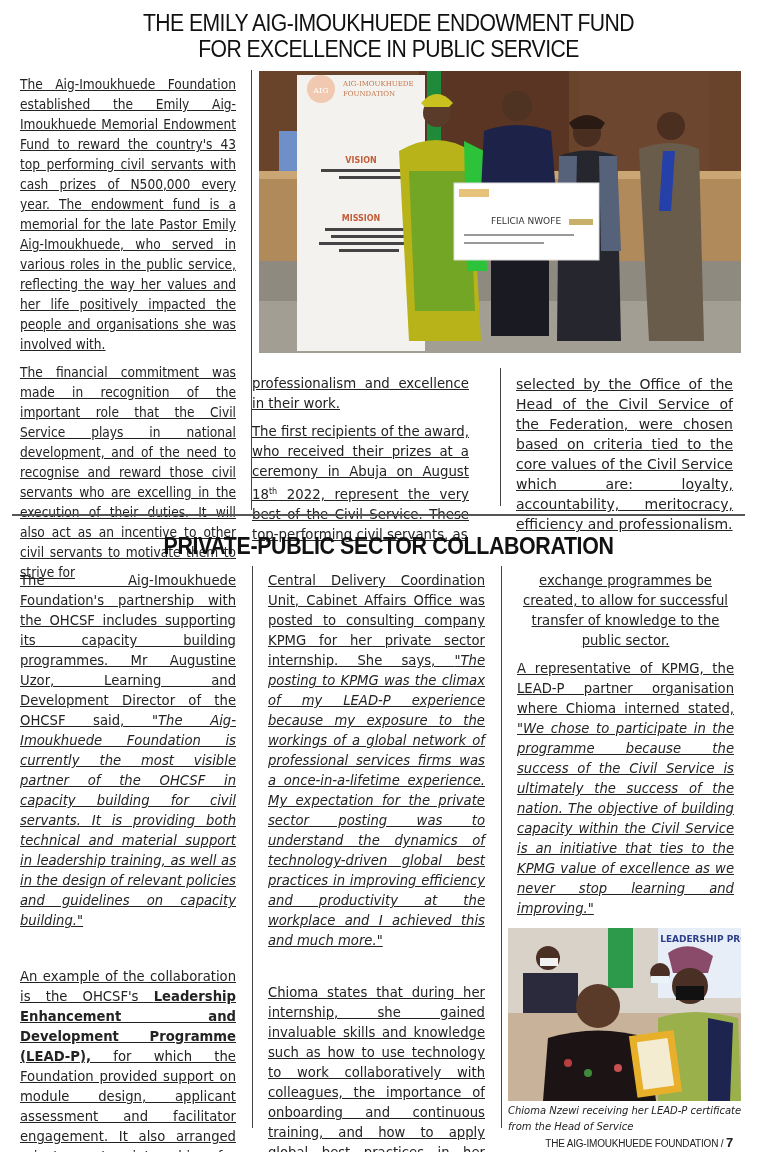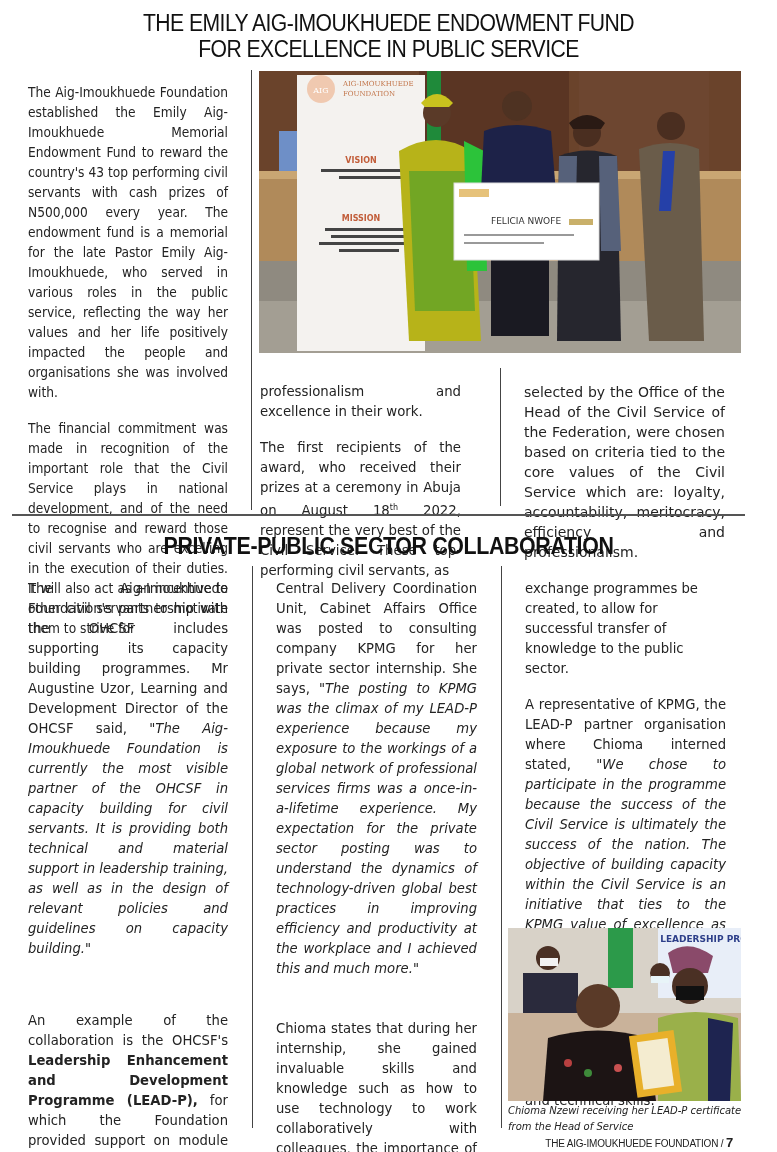--- a/index.html
+++ b/index.html
@@ -13,21 +13,21 @@
     color: #111; transform: scaleX(0.92); transform-origin: center;
   }
   .title2 {
     position: absolute; left: 0; top: 532px; width: 777px;
     text-align: center; font-family: "Liberation Sans", sans-serif;
     font-size: 23px; line-height: 28px; letter-spacing: -0.4px; color: #111;
     transform: scaleX(0.93); transform-origin: center;
   }
 
   .col { position: absolute; font-size: 13.4px; line-height: 20px; text-align: justify; color: #232323; }
-  .col p { margin: 16px; }
+  .col p { margin: 8px; text-decoration: underline; }
 
   
   .t-col1 { left: 12px; top: 66px; width: 232px; font-family: "DejaVu Sans Condensed", "DejaVu Sans", sans-serif; font-size: 13.6px; }
   .t-col1 p { text-align-last: left; }
   .vline { position: absolute; background: #444; width: 1px; }
   .photo1 {
     position: absolute; left: 259px; top: 71px; width: 482px; height: 282px;
     background: linear-gradient(180deg, #6b4a32 0%, #7a5638 40%, #a88a6a 60%, #9a8b7a 100%);
     overflow: hidden;
   }
@@ -160,21 +160,21 @@
 
 <div class="col b-col2">
   <p><span>Central Delivery Coordination Unit, Cabinet Affairs Office was posted to consulting company KPMG for her private sector internship. She says, </span><span class="it">"The posting to KPMG was the climax of my LEAD-P experience because my exposure to the workings of a global network of professional services firms was a once-in-a-lifetime experience. My expectation for the private sector posting was to understand the dynamics of technology-driven global best practices in improving efficiency and productivity at the workplace and I achieved this and much more."</span></p>
   <div class="gap"></div>
   <p style="margin-top:4px;">Chioma states that during her internship, she gained invaluable skills and knowledge such as how to use technology to work collaboratively with colleagues, the importance of onboarding and continuous training, and how to apply global best practices in her work. She took her learnings back to her position in the Cabinet Office and has replicated some of them successfully with good results. She recommends that more of such</p>
 </div>
 
 <div class="vline" style="left:501px; top:566px; height:562px;"></div>
 
 <div class="col b-col3">
-  <p style="text-align:left;">exchange programmes be created, to allow for successful transfer of knowledge to the public sector.</p>
+  <p style="text-align:center;">exchange programmes be created, to allow for successful transfer of knowledge to the public sector.</p>
   <p><span>A representative of KPMG, the LEAD-P partner organisation where Chioma interned stated, "</span><span class="it">We chose to participate in the programme because the success of the Civil Service is ultimately the success of the nation. The objective of building capacity within the Civil Service is an initiative that ties to the KPMG value of excellence as we never stop learning and improving.</span><span>"</span></p>
   <p style="margin-top:6px; text-align:left;">During the internship, KPMG helped the LEAD-P interns understand how to deliver world class services and build capacity in their professional and technical skills.</p>
 </div>
 
 <div class="photo2">
   <svg width="233" height="173" viewBox="0 0 233 173">
     <rect x="0" y="0" width="233" height="173" fill="#d8d2c8"></rect>
     <rect x="150" y="0" width="83" height="70" fill="#e8eef8"></rect>
     <text x="196" y="14" font-size="9" fill="#2d3f8a" font-weight="bold" text-anchor="middle" font-family="DejaVu Sans, sans-serif">LEADERSHIP PRO</text>
     <rect x="100" y="0" width="25" height="60" fill="#2c9a4a"></rect>

